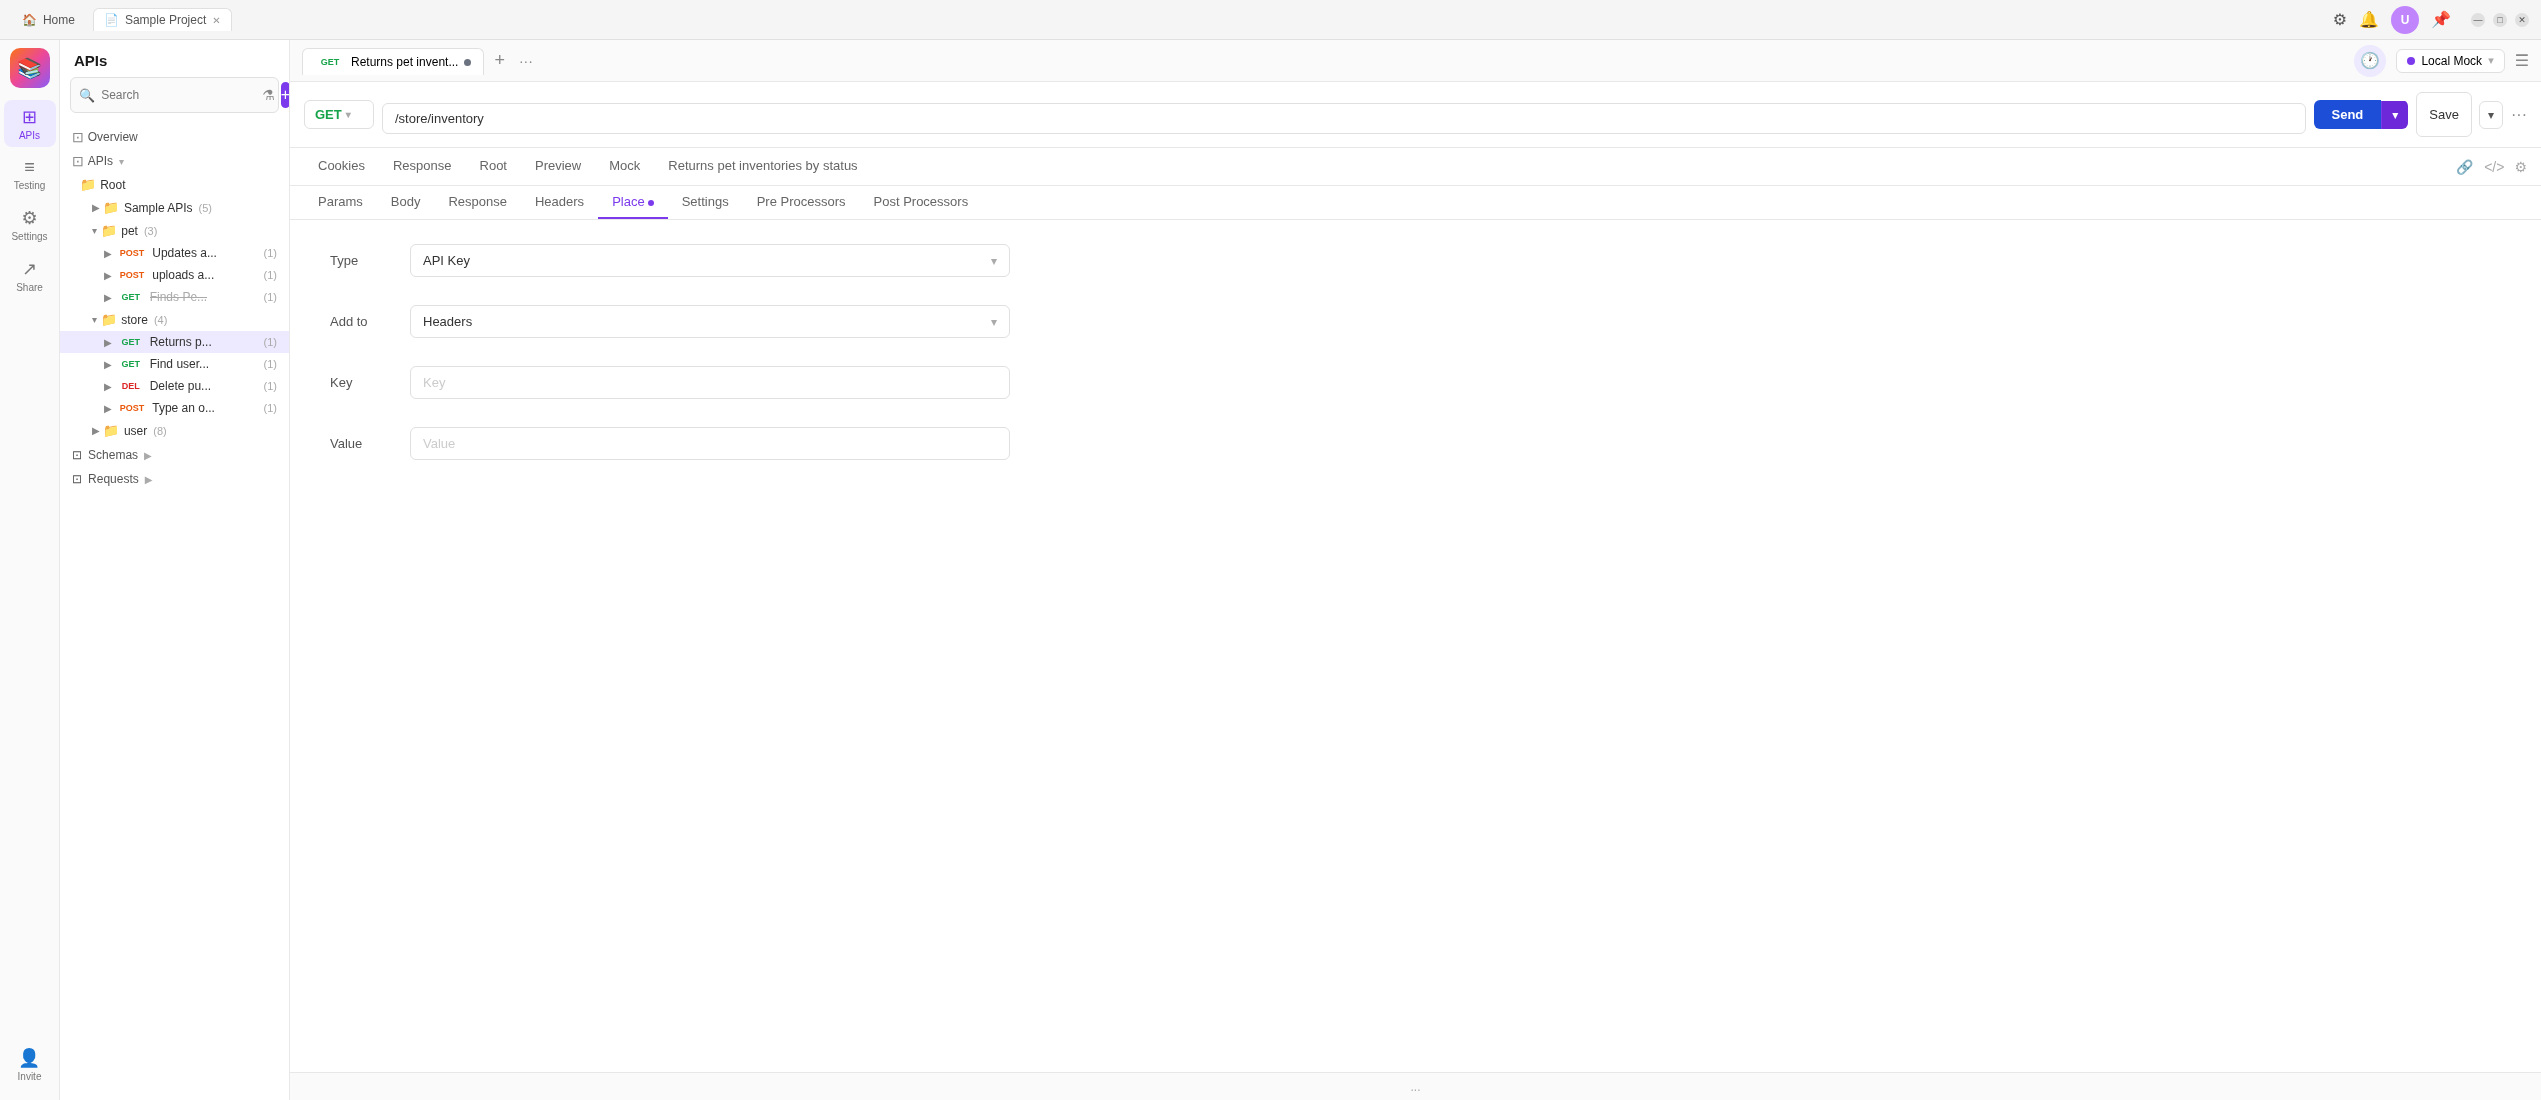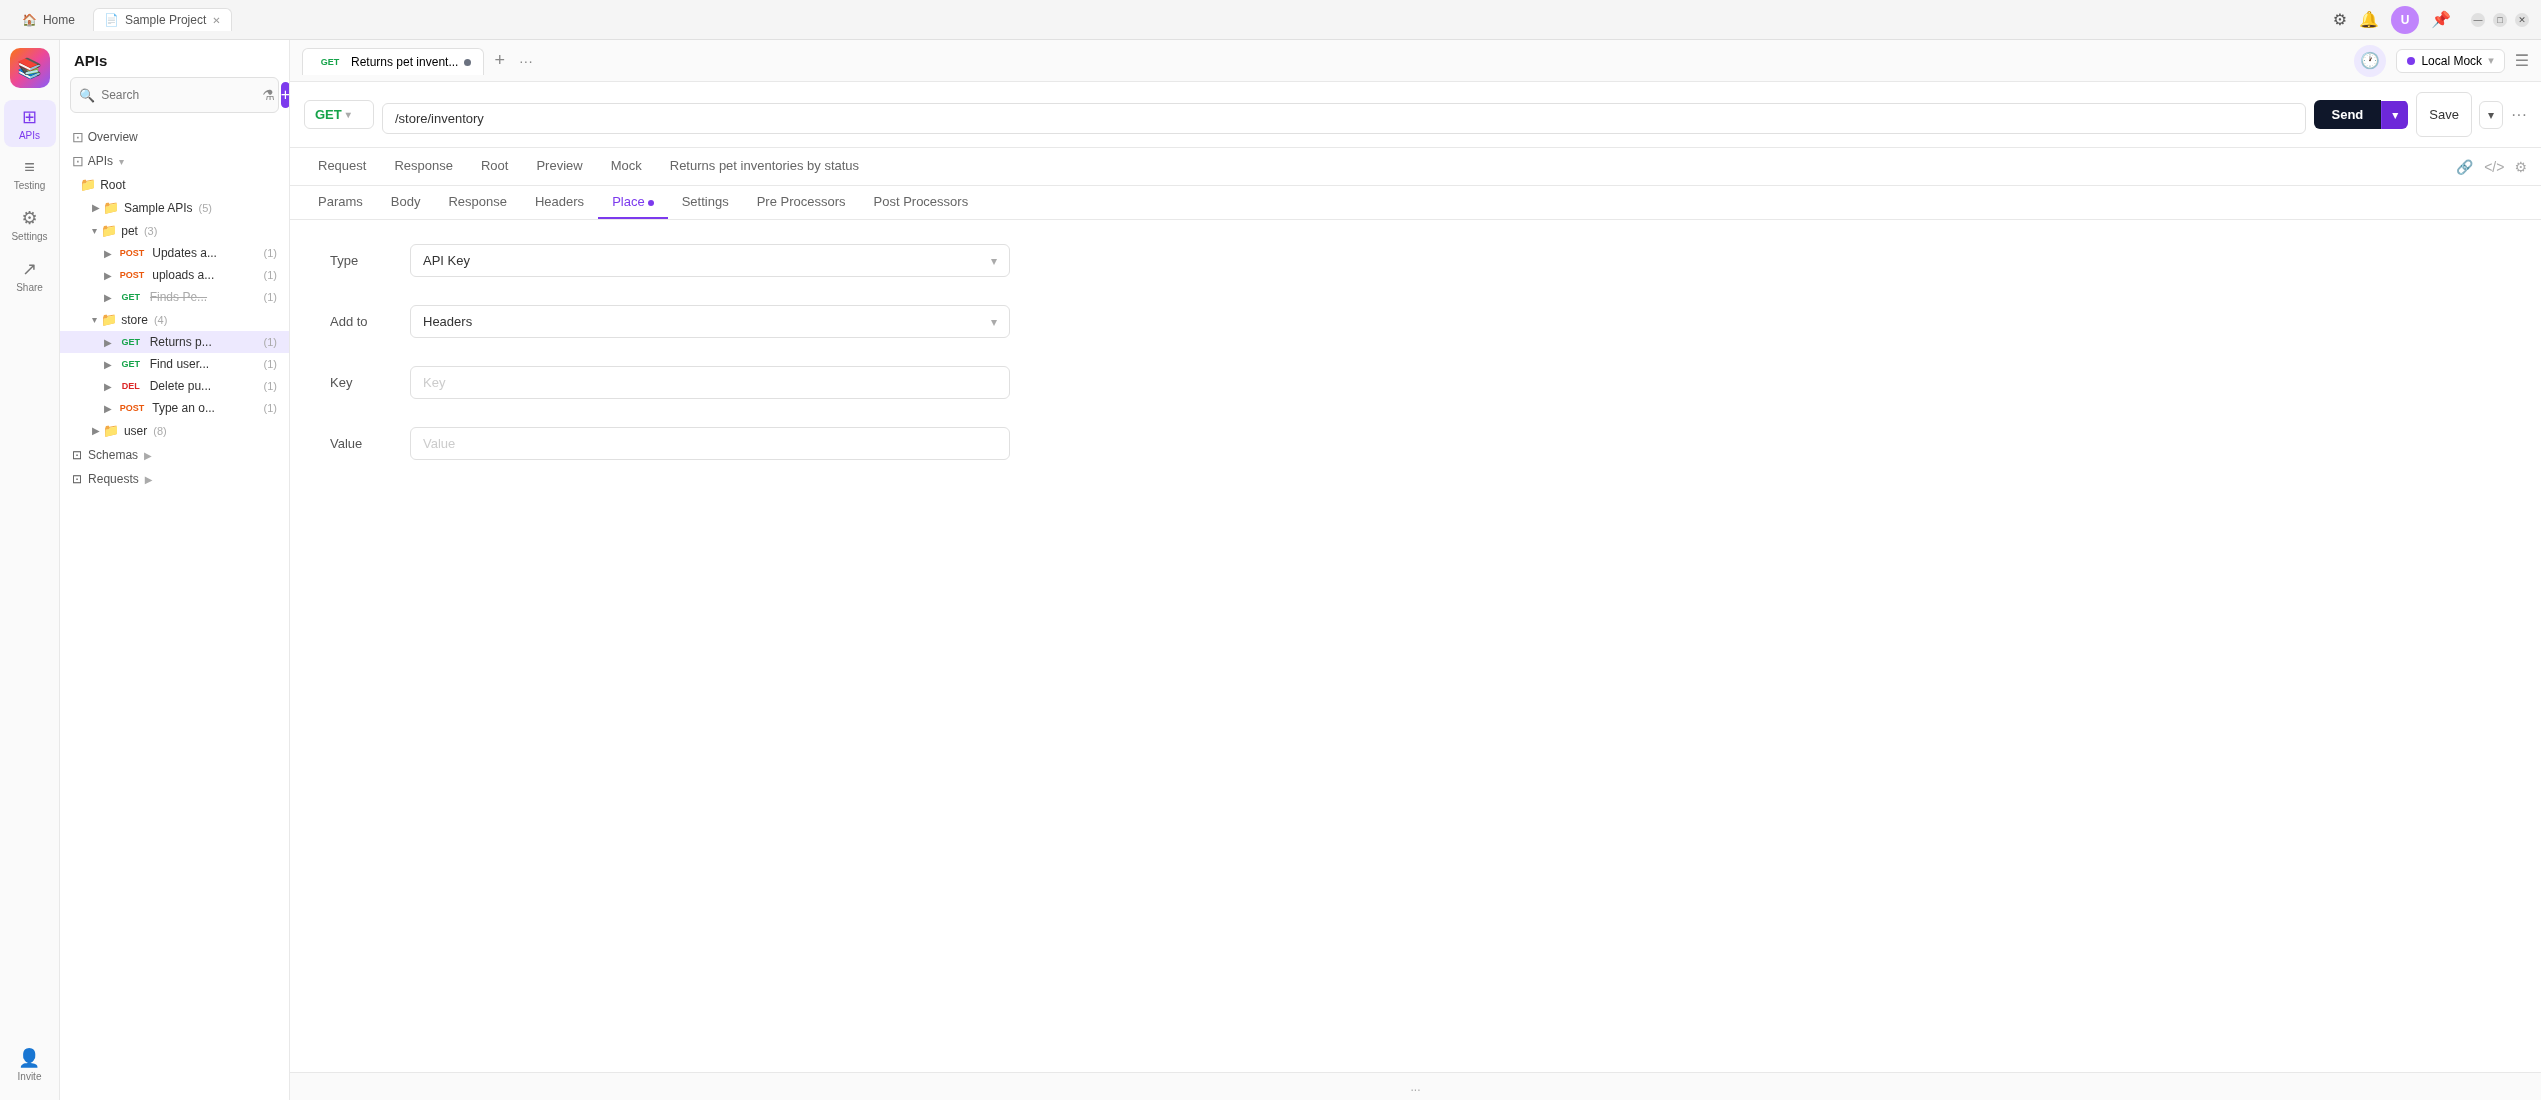--- a/index.html
+++ b/index.html
@@ -140,21 +140,21 @@
     .url-input {
       flex: 1; border: 1px solid #e0e0e0; border-radius: 6px;
       padding: 7px 12px; font-size: 13px; outline: none;
       background: #fff; color: #333; margin-top: 8px;
     }
     .send-btn {
       display: flex; align-items: center; gap: 0;
       border-radius: 6px; overflow: hidden; border: none; cursor: pointer;
     }
     .send-main {
-      background: #0f172a; color: #fff; padding: 7px 18px;
+      background: #1d4ed8; color: #fff; padding: 7px 18px;
       font-size: 13px; font-weight: 600; border: none; cursor: pointer;
     }
     .send-arrow {
       background: #6d28d9; color: #fff; padding: 7px 10px;
       font-size: 12px; border: none; cursor: pointer; border-left: 1px solid #7c3aed;
     }
     .save-btn {
       border: 1px solid #e0e0e0; background: #fff; padding: 14px 12px;
       font-size: 13px; border-radius: 6px; cursor: pointer; color: #333;
       display: flex; align-items: center; gap: 4px;
@@ -431,21 +431,21 @@
         <button class="send-main">Send</button>
         <button class="send-arrow">▾</button>
       </div>
       <button class="save-btn">Save</button>
       <button class="save-more">▾</button>
       <span style="font-size:16px;color:#888;cursor:pointer;">···</span>
     </div>
 
     <div class="req-tabs">
       <div class="req-tab">
-        <span>Request</span>
+        <span>Cookies</span>
       </div>
       <div class="req-tab">
         <span>Response</span>
       </div>
       <div class="req-tab">
         <span>Root</span>
       </div>
       <div class="req-tab">
         <span>Preview</span>
       </div>

